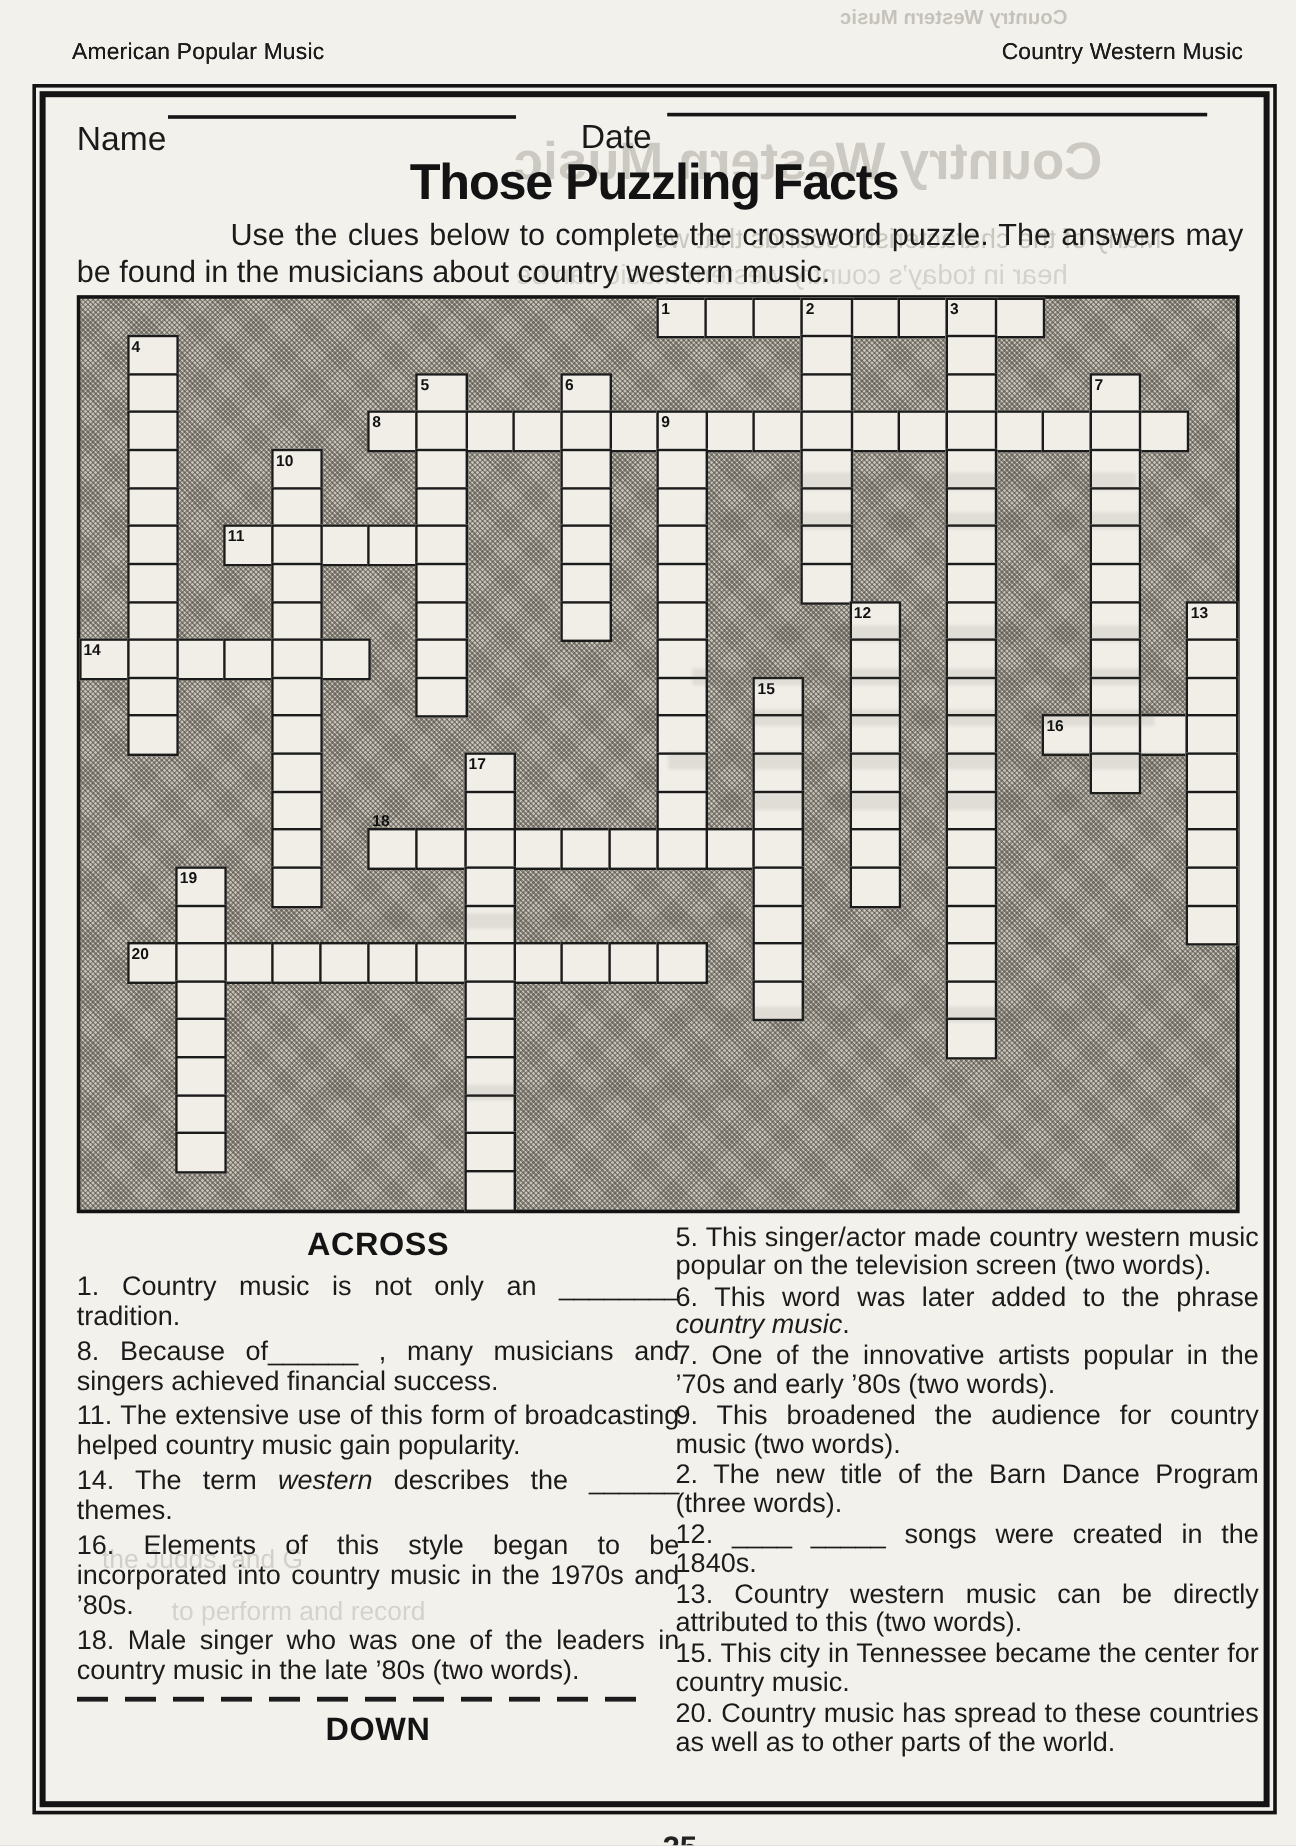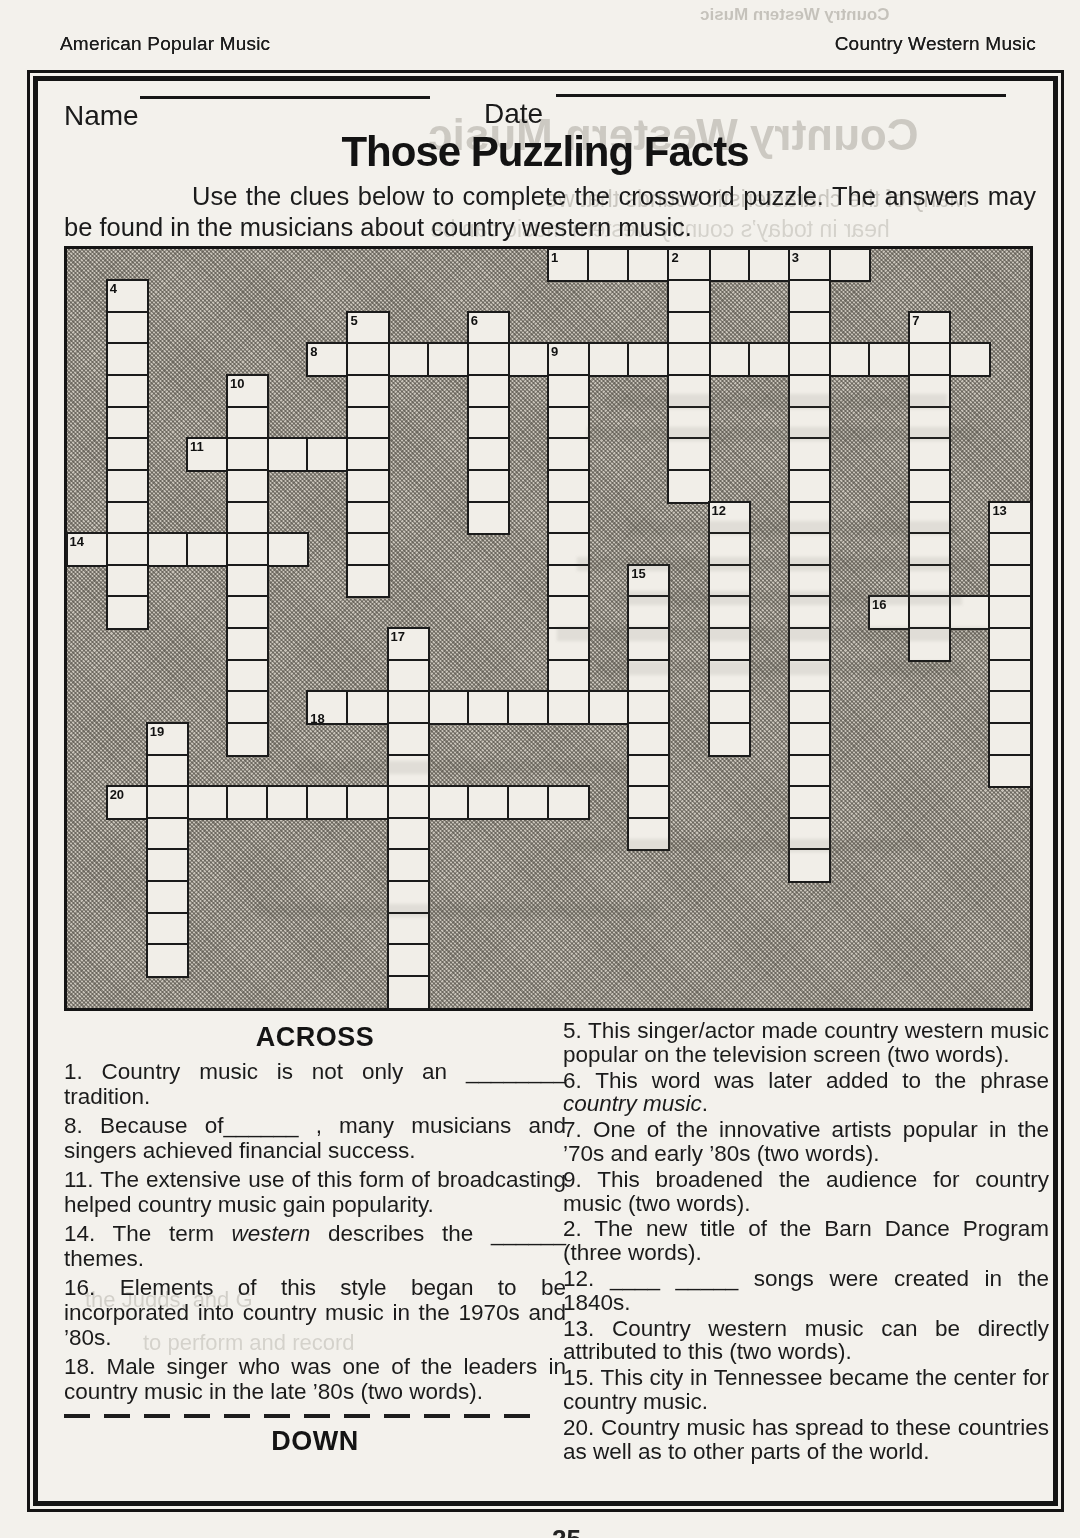--- a/index.html
+++ b/index.html
@@ -274,21 +274,21 @@
       <div class="cell" style="left: 78.75px; top: 567.75px; width: 43.125px; height: 34.625px;"></div>
       <div class="cell" style="left: 78.75px; top: 599.375px; width: 43.125px; height: 34.625px;"></div>
       <div class="cell" style="left: 78.75px; top: 631px; width: 43.125px; height: 34.625px;"></div>
       <div class="cell" style="left: 78.75px; top: 662.625px; width: 43.125px; height: 34.625px;"></div>
       <div class="cell" style="left: 78.75px; top: 694.25px; width: 43.125px; height: 34.625px;"></div>
       <div class="cellnum" style="left: 484px; top: 0.5px;">1</div>
       <div class="cellnum" style="left: 243.25px; top: 95.375px;">8</div>
       <div class="cellnum" style="left: 122.875px; top: 190.25px;">11</div>
       <div class="cellnum" style="left: 2.5px; top: 285.125px;">14</div>
       <div class="cellnum" style="left: 805px; top: 348.375px;">16</div>
-      <div class="cellnum" style="left: 243.25px; top: 462px;">18</div>
+      <div class="cellnum" style="left: 243.25px; top: 427px;">18</div>
       <div class="cellnum" style="left: 42.625px; top: 538.125px;">20</div>
       <div class="cellnum" style="left: 604.375px; top: 0.5px;">2</div>
       <div class="cellnum" style="left: 724.75px; top: 0.5px;">3</div>
       <div class="cellnum" style="left: 42.625px; top: 32.125px;">4</div>
       <div class="cellnum" style="left: 283.375px; top: 63.75px;">5</div>
       <div class="cellnum" style="left: 403.75px; top: 63.75px;">6</div>
       <div class="cellnum" style="left: 845.125px; top: 63.75px;">7</div>
       <div class="cellnum" style="left: 484px; top: 95.375px;">9</div>
       <div class="cellnum" style="left: 163px; top: 127px;">10</div>
       <div class="cellnum" style="left: 644.5px; top: 253.5px;">12</div>

